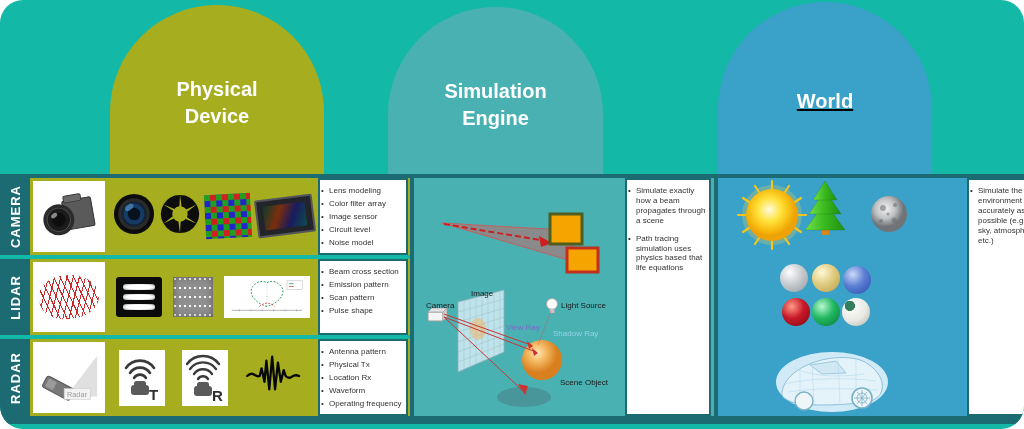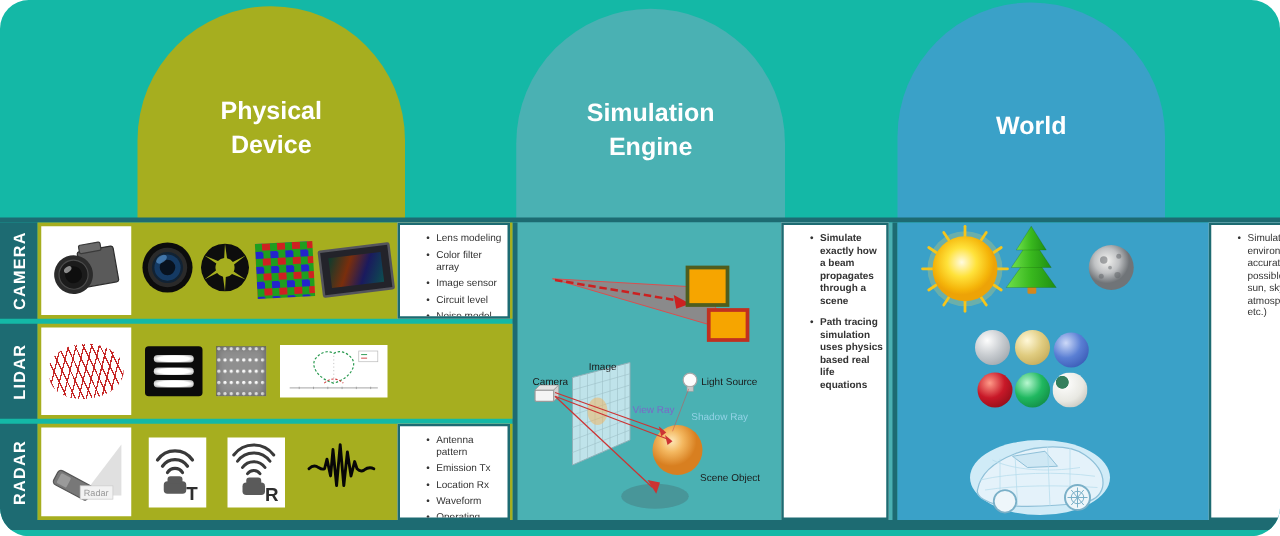--- a/index.html
+++ b/index.html
@@ -11,22 +11,22 @@
   html,body{margin:0;padding:0;background:#fff;}
   .stage{position:relative;width:1024px;height:429px;background:#14b8a6;
          font-family:"Liberation Sans",sans-serif;overflow:hidden;border-radius:23px;}
 
   
   .arch{position:absolute;height:172px;border-radius:110px 110px 0 0;
         display:flex;align-items:center;justify-content:center;}
   .arch .title{color:#fff;font-weight:bold;font-size:20px;line-height:1.35;
                text-align:center;margin-top:24px;width:150px;}
   #arch-physical{left:110px;top:5px;width:214px;background:var(--olive);}
-  #arch-sim{left:413px;top:7px;width:215px;background:var(--teal);}
-  #arch-world{left:718px;top:2px;width:214px;height:175px;background:var(--blue);}
+  #arch-sim{left:388px;top:7px;width:215px;background:var(--teal);}
+  #arch-world{left:718px;top:2px;width:214px;height:175px;background:var(--blue);text-decoration:underline;}
 
   
   .table{position:absolute;left:0;top:174px;width:1024px;height:250px;
          border-top:4px solid var(--frame);border-bottom:8px solid var(--frame);
          box-sizing:border-box;}
 
   
   .rows{position:absolute;left:0;top:0;width:410px;height:238px;
         display:flex;flex-direction:column;gap:4px;}
   .prow{flex:1;display:flex;}
@@ -36,21 +36,21 @@
                font-weight:bold;font-size:13px;letter-spacing:1px;}
   .rbody{flex:1;background:var(--olive);position:relative;}
   .imgbox{position:absolute;left:3px;top:3px;bottom:3px;width:72px;background:#fff;
           display:flex;align-items:center;justify-content:center;overflow:hidden;}
   .iconrow{position:absolute;left:80px;right:94px;top:0;bottom:0;
            display:flex;align-items:center;justify-content:space-around;}
 
   
   .bulletbox{position:absolute;right:2px;top:0;bottom:0;width:90px;background:#fff;
              border:2px solid var(--frame);box-sizing:border-box;
-             padding:6px 2px 2px 20px;overflow:hidden;}
+             padding:6px 2px 2px 0;overflow:hidden;}
   ul.bullets{margin:0;padding:0;list-style:none;}
   .bullets li{position:relative;padding-left:9px;font-size:8px;line-height:1.25;
               color:#333;margin-bottom:3px;}
   .bullets li::before{content:"\2022";position:absolute;left:1px;top:0;color:#333;}
   .bulletbox.tall .bullets li{margin-bottom:8px;font-size:8px;line-height:1.24;}
 
   
   .col-sim{position:absolute;left:410px;top:0;width:308px;height:238px;
            background:var(--teal);border-left:4px solid var(--frame);
            border-right:4px solid var(--frame);box-sizing:border-box;}
@@ -172,24 +172,24 @@
           <polygon points="124,175 118,170 120,178" fill="#cc3333"></polygon>
 
           <text x="12" y="130" font-size="8" fill="#1a1a1a">Camera</text>
           <text x="57" y="118" font-size="8" fill="#1a1a1a">Image</text>
           <text x="92" y="152" font-size="8" fill="#7a68c8">View Ray</text>
           <text x="147" y="130" font-size="8" fill="#1a1a1a">Light Source</text>
           <text x="139" y="158" font-size="8" fill="#93d2e6">Shadow Ray</text>
           <text x="146" y="207" font-size="8" fill="#1a1a1a">Scene Object</text>
         </g>
       </svg>
-      <div class="bulletbox tall" style="right:3px;width:86px;font-weight:bold;">
+      <div class="bulletbox tall" style="right:3px;width:86px;">
         <ul class="bullets">
           <li>Simulate exactly how a beam propagates through a scene</li>
-          <li>Path tracing simulation uses physics based real life equations</li>
+          <li>Path tracing simulation uses physics based that life equations</li>
         </ul>
       </div>
     </div>
 
     <div class="col-world">
       <svg class="colsvg" width="210" height="238" viewBox="0 0 210 238">
         <defs>
           <radialGradient id="sung" cx="45%" cy="40%">
             <stop offset="0%" stop-color="#fffbe0"></stop>
               <stop offset="45%" stop-color="#ffe23a"></stop>
@@ -367,20 +367,28 @@
                 </g>
                 <line x1="43" y1="8" x2="43" y2="32" stroke="#b0b0b0" stroke-width="0.6" stroke-dasharray="1 2"></line>
                 <path d="M43,31 C29,27 23,16 28,10 C32,5 38,3 43,6 C48,3 54,5 58,10 C63,16 57,27 43,31 Z" fill="none" stroke="#2a9a50" stroke-width="1" stroke-dasharray="2 1.6"></path>
                 <path d="M35,31 q8,-7 16,0" fill="none" stroke="#d04040" stroke-width="0.9" stroke-dasharray="2 1.4"></path>
                 <rect x="64" y="4" width="16" height="9" fill="none" stroke="#bbbbbb" stroke-width="0.6"></rect>
                 <line x1="66" y1="7" x2="71" y2="7" stroke="#2a9a50" stroke-width="0.8"></line>
                 <line x1="66" y1="10" x2="71" y2="10" stroke="#d04040" stroke-width="0.8"></line>
               </svg>
             </span>
           </div>
+          <div class="bulletbox">
+            <ul class="bullets">
+              <li>Beam cross section</li>
+              <li>Emission pattern</li>
+              <li>Scan pattern</li>
+              <li>Pulse shape</li>
+            </ul>
+          </div>
         </div>
       </div>
 
       <div class="prow">
         <div class="rlabel">
           <span>RADAR</span>
         </div>
         <div class="rbody">
           <div class="imgbox">
             <svg viewBox="0 0 66 66" width="66" height="64" font-family="Liberation Sans, sans-serif">
@@ -425,21 +433,21 @@
             </span>
             <span>
               <svg viewBox="0 0 64 52" width="62" height="50">
                 <path d="M2,26 q4,-4 8,-1 q3,2 5,1 l2,-8 l3,14 l2,-22 l3,30 l3,-34 l3,34 l3,-28 l3,20 l3,-12 l2,6 q3,3 6,1 q4,-3 8,-1" fill="none" stroke="#070707" stroke-width="2.4" stroke-linejoin="round" stroke-linecap="round"></path>
               </svg>
             </span>
           </div>
           <div class="bulletbox">
             <ul class="bullets">
               <li>Antenna pattern</li>
-              <li>Emission Tx</li>
+              <li>Physical Tx</li>
               <li>Location Rx</li>
               <li>Waveform</li>
               <li>Operating frequency</li>
             </ul>
           </div>
         </div>
       </div>
 
     </div>
   </div>

